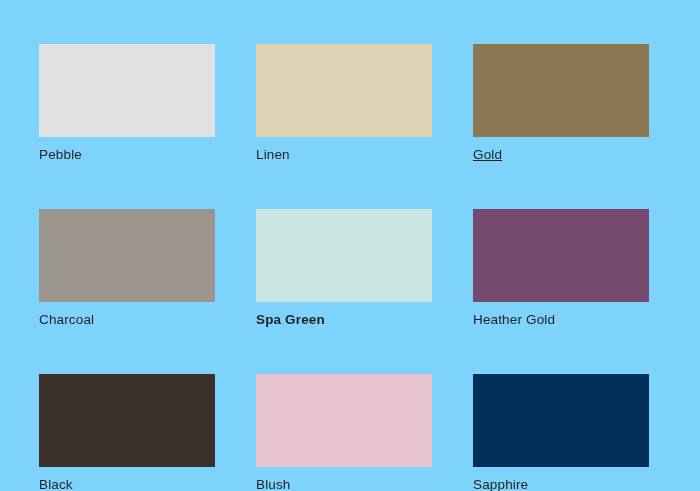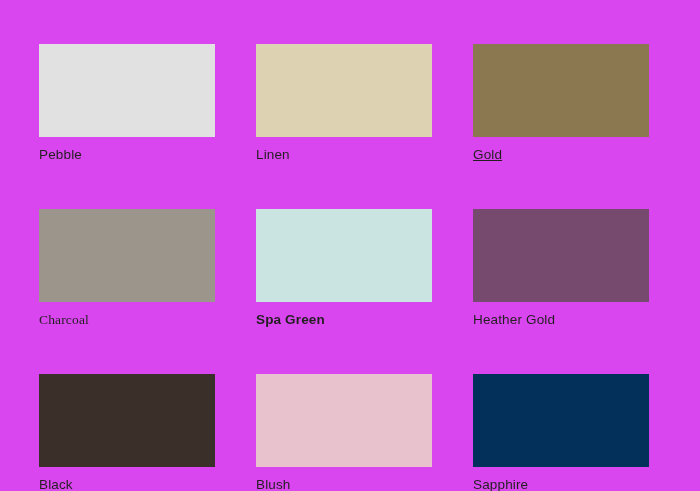--- a/index.html
+++ b/index.html
@@ -12,21 +12,21 @@
     height: 491px;
     background: #ffffff;
     font-family: "Liberation Sans", sans-serif;
     overflow: hidden;
   }
 
   .palette-board {
     position: relative;
     width: 700px;
     height: 491px;
-    background: #d946ef;
+    background: #7dd3fc;
     box-sizing: border-box;
   }
 
   .swatch-grid {
     position: absolute;
     left: 39px;
     top: 44px;
     width: 613px;
     display: grid;
     grid-template-columns: 176px 176px 176px;
@@ -75,21 +75,21 @@
       <div class="swatch-label" style="color: rgb(35, 31, 32);">Linen</div>
     </div>
 
     <div class="swatch-cell">
       <div class="swatch-chip" style="background-color: rgb(139, 119, 80);"></div>
       <div class="swatch-label" style="color: rgb(35, 31, 32); text-decoration: underline;">Gold</div>
     </div>
 
     <div class="swatch-cell">
       <div class="swatch-chip" style="background-color: rgb(156, 149, 140);"></div>
-      <div class="swatch-label" style="color: rgb(35, 31, 32); font-family: Liberation Serif, serif;">Charcoal</div>
+      <div class="swatch-label" style="color: rgb(35, 31, 32);">Charcoal</div>
     </div>
 
     <div class="swatch-cell">
       <div class="swatch-chip" style="background-color: rgb(202, 229, 225);"></div>
       <div class="swatch-label" style="color: rgb(35, 31, 32); font-weight: bold;">Spa Green</div>
     </div>
 
     <div class="swatch-cell">
       <div class="swatch-chip" style="background-color: rgb(118, 73, 110);"></div>
       <div class="swatch-label" style="color: rgb(35, 31, 32);">Heather Gold</div>

